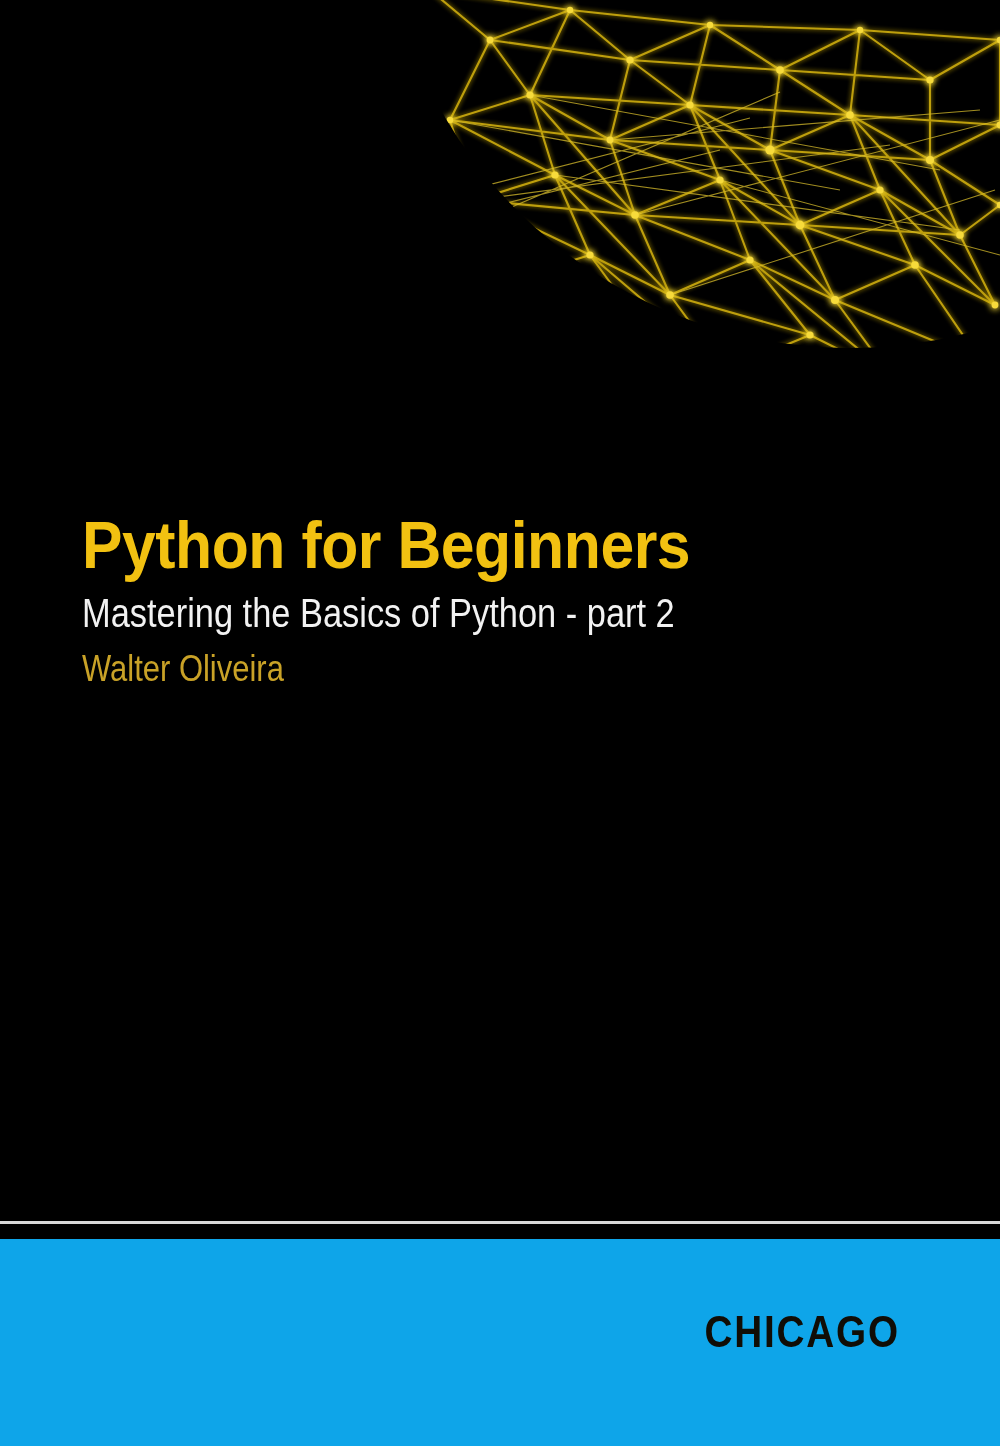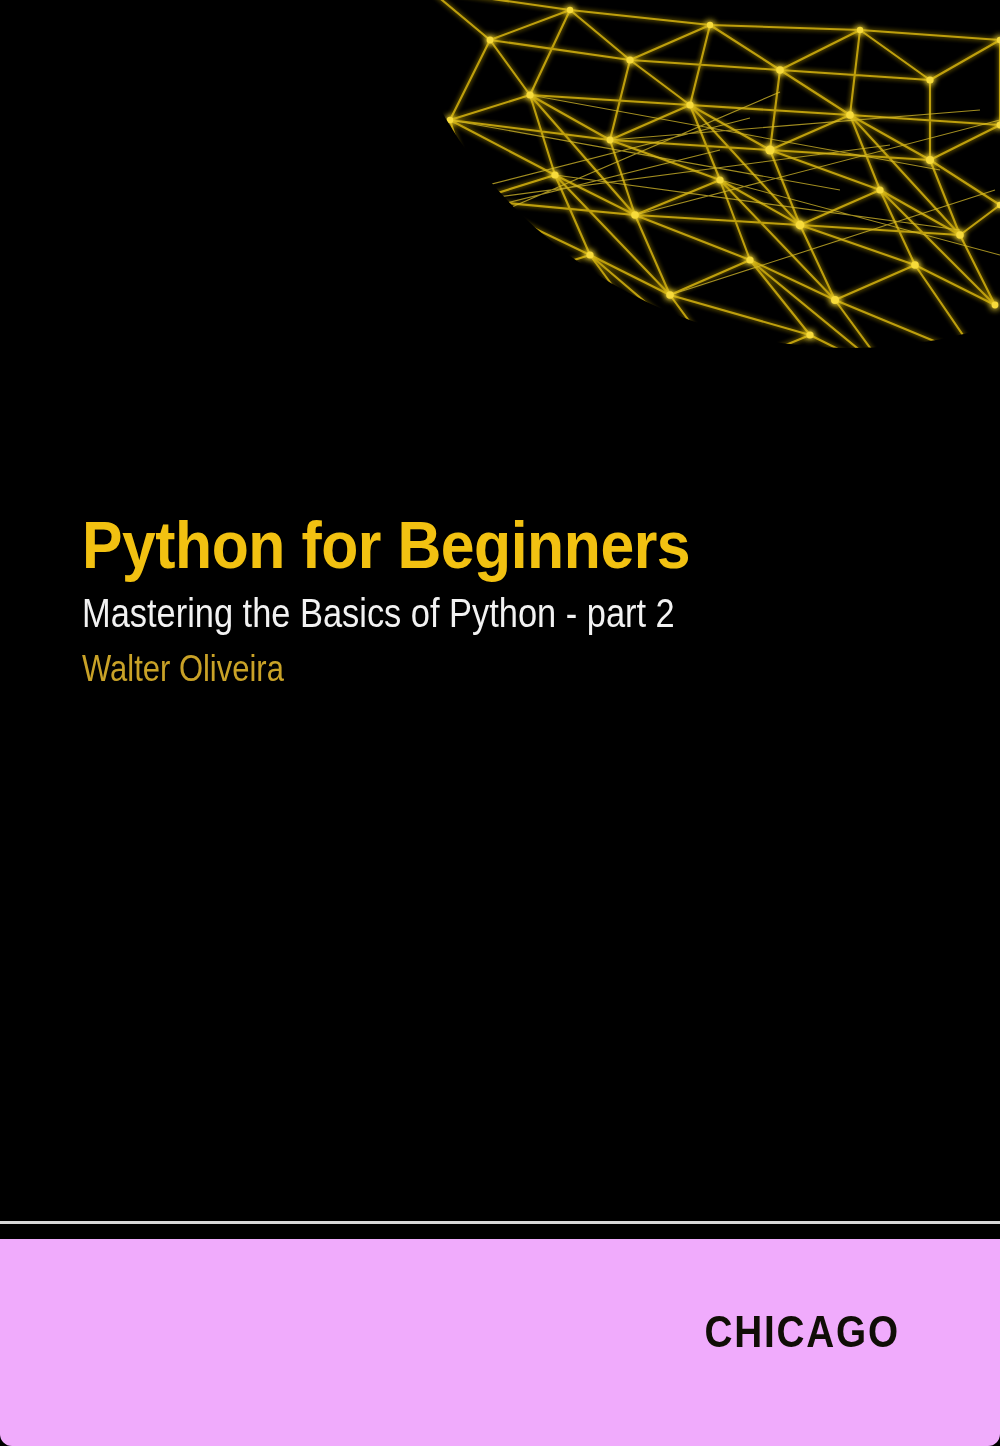--- a/index.html
+++ b/index.html
@@ -8,21 +8,20 @@
     background: #000000;
   }
 
   .cover {
     position: relative;
     width: 1000px;
     height: 1446px;
     background: #000000;
     overflow: hidden;
     font-family: "Liberation Sans", sans-serif;
-    border-radius: 12px;
   }
 
   
   .mesh-wrap {
     position: absolute;
     top: 0;
     right: 0;
     width: 580px;
     height: 380px;
     overflow: hidden;
@@ -89,21 +88,21 @@
     height: 3px;
     background: #D8D8D8;
   }
 
   .publisher-band {
     position: absolute;
     left: 0;
     top: 1239px;
     width: 1000px;
     height: 207px;
-    background: #f0abfc;
+    background: #0ea5e9;
   }
 
   .publisher-name {
     position: absolute;
     right: 100px;
     top: 68px;
     margin: 0;
     font-family: "Liberation Sans", sans-serif;
     font-size: 44px;
     font-weight: 700;

